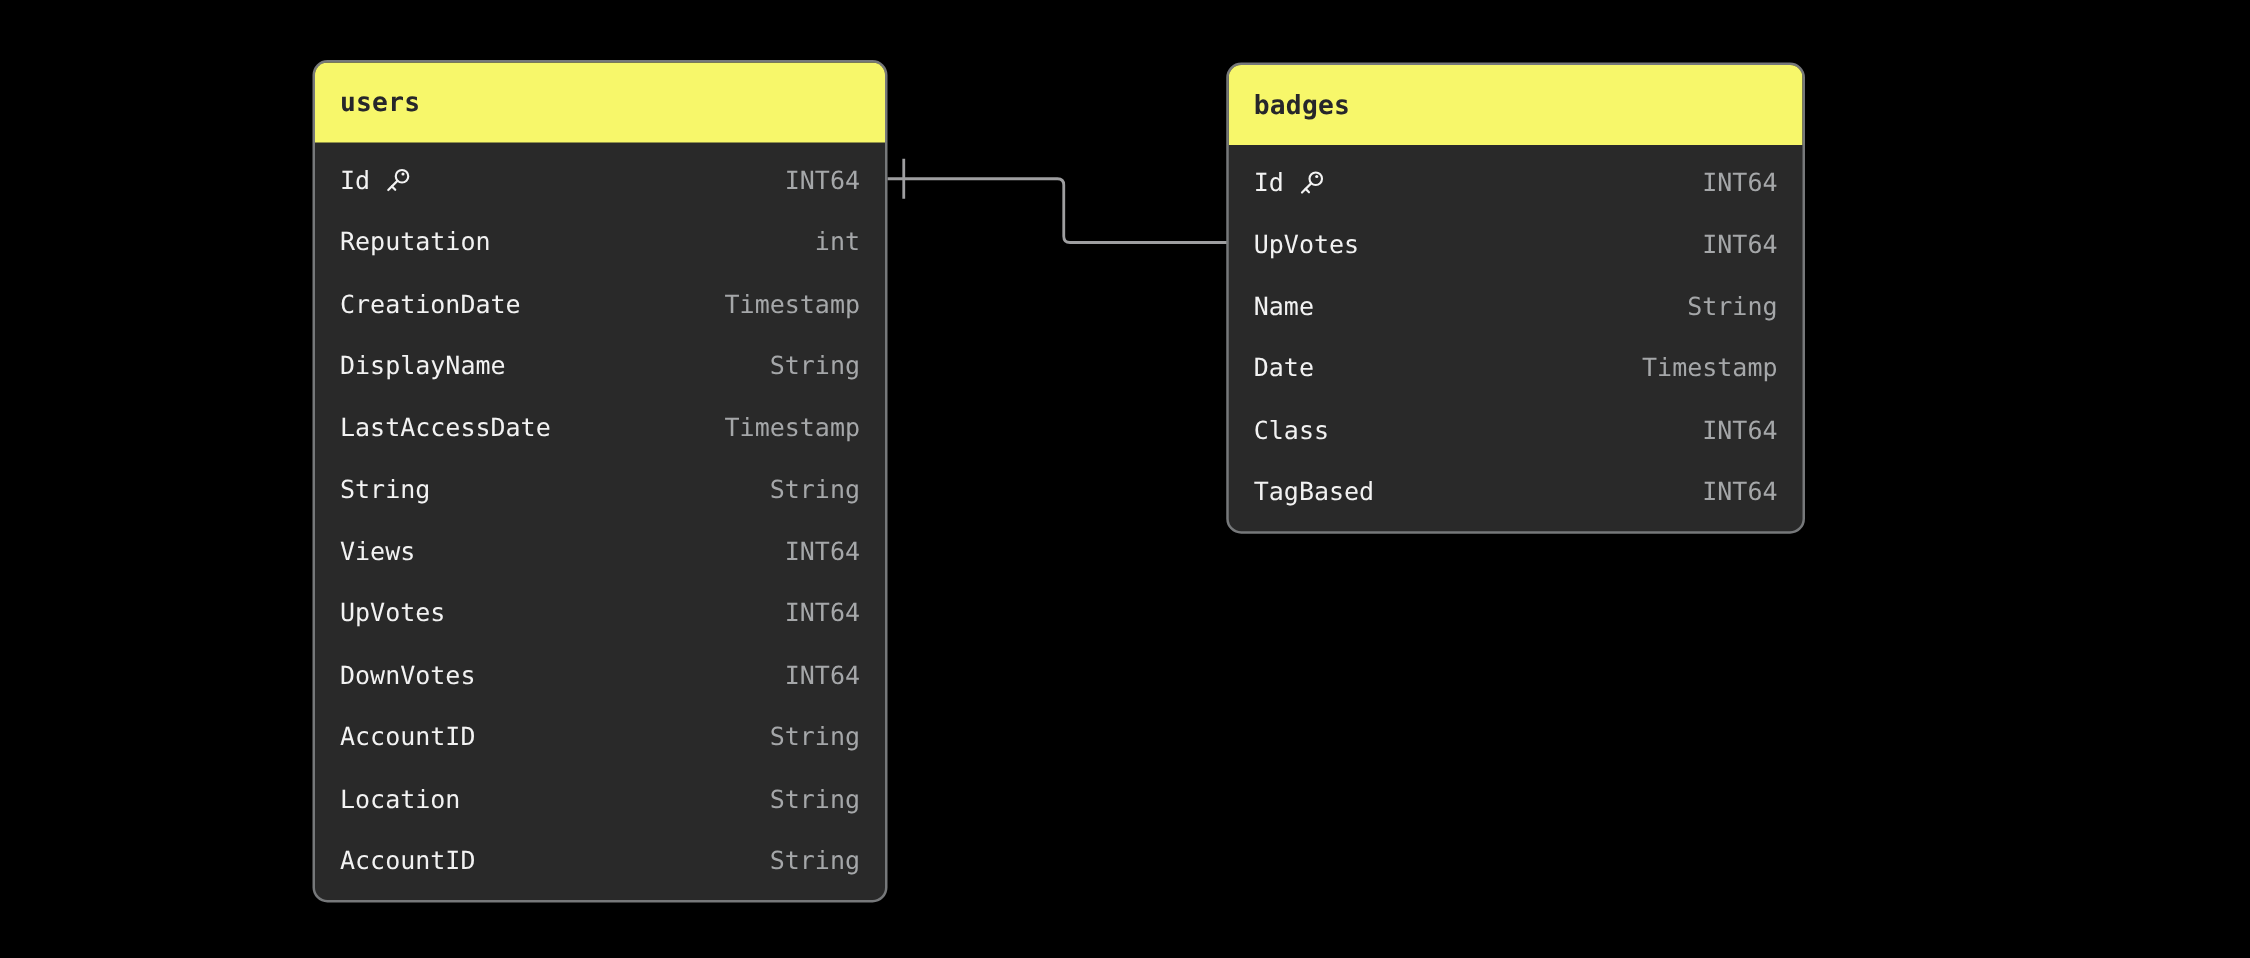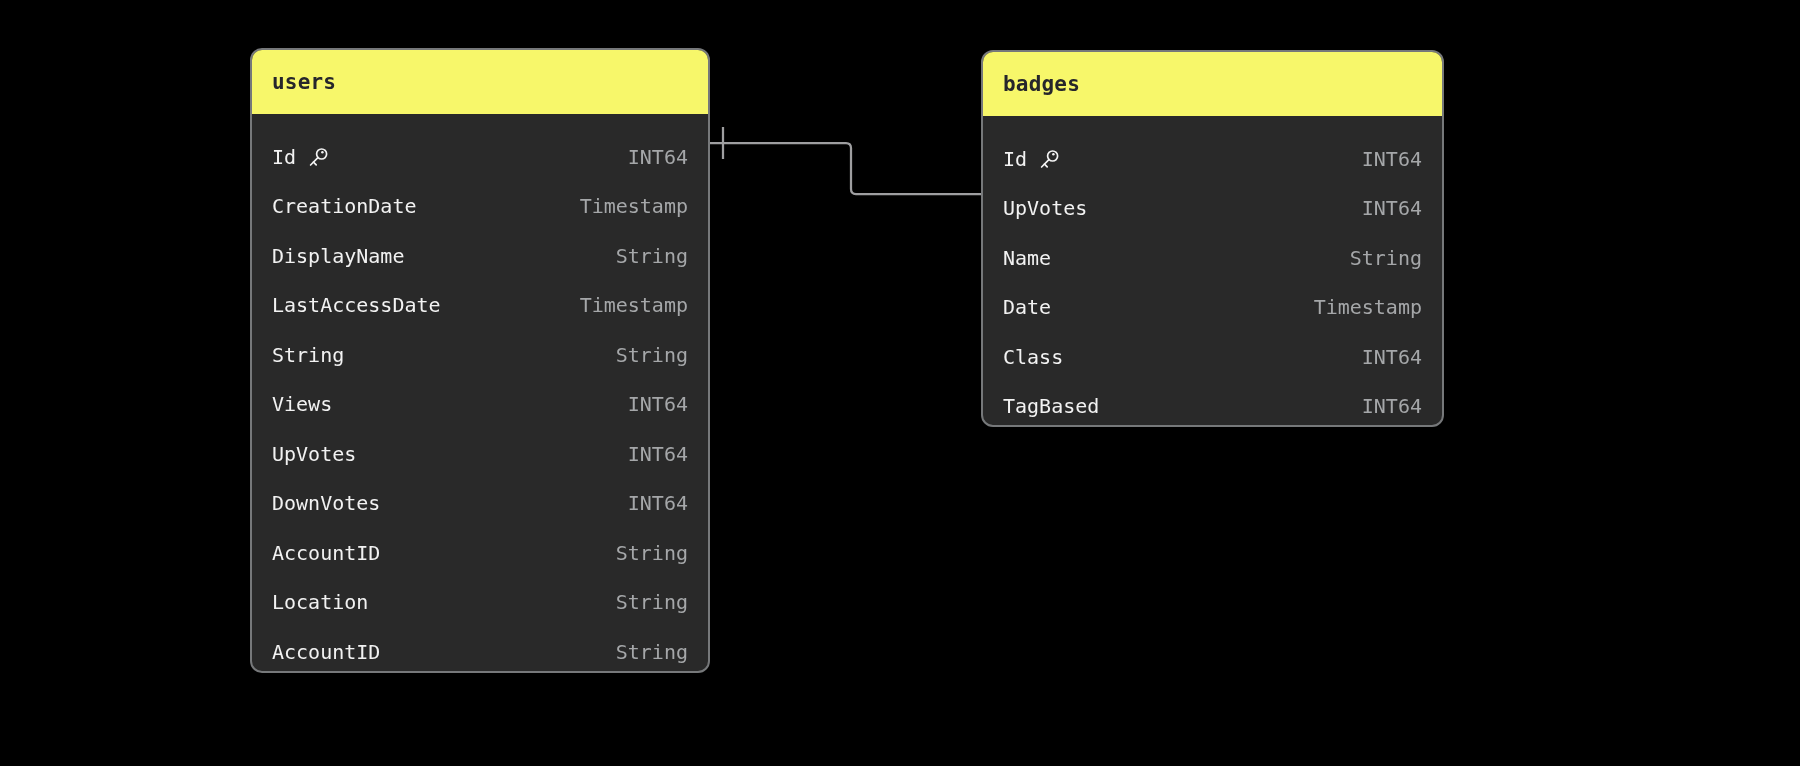--- a/index.html
+++ b/index.html
@@ -48,21 +48,21 @@
     font-weight: 700;
     color: var(--header_text, #26262b);
     letter-spacing: 0.2px;
   }
   .db-table .tbody {
     padding: 5px 0 7px 0;
   }
   .frow {
     height: 49.5px;
     display: flex;
-    align-items: flex-end;
+    align-items: center;
     padding: 0 20px;
     font-size: 20px;
   }
   .fname {
     color: var(--field_text, #f2f2f2);
     white-space: pre;
   }
   .key-icon-wrap {
     display: inline-flex;
     margin-left: 10px;
@@ -108,20 +108,26 @@
         <circle cx="15.6" cy="8" r="5"></circle>
         <circle class="key-hole" cx="16.4" cy="6.2" r="1.25"></circle>
         <line x1="11.9" y1="11.7" x2="4.6" y2="19"></line>
         <line x1="7.5" y1="16.1" x2="10.2" y2="18.8"></line>
       </svg>
     </span>
     <span class="fspacer"></span>
     <span class="ftype">INT64</span>
   </div>
 
+  <div class="frow">
+    <span class="fname">Reputation</span>
+
+    <span class="fspacer"></span>
+    <span class="ftype">int</span>
+  </div>
 
   <div class="frow">
     <span class="fname">CreationDate</span>
 
     <span class="fspacer"></span>
     <span class="ftype">Timestamp</span>
   </div>
 
   <div class="frow">
     <span class="fname">DisplayName</span>

